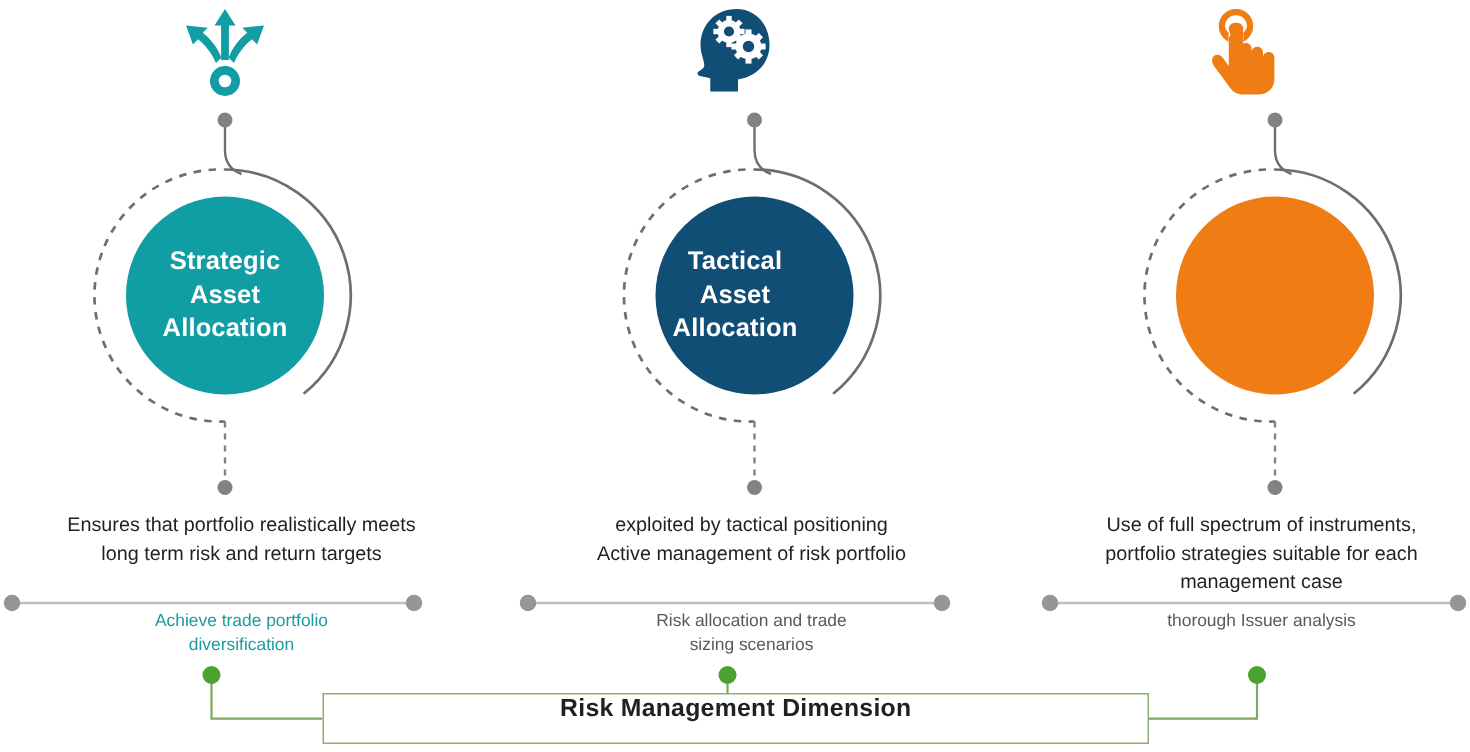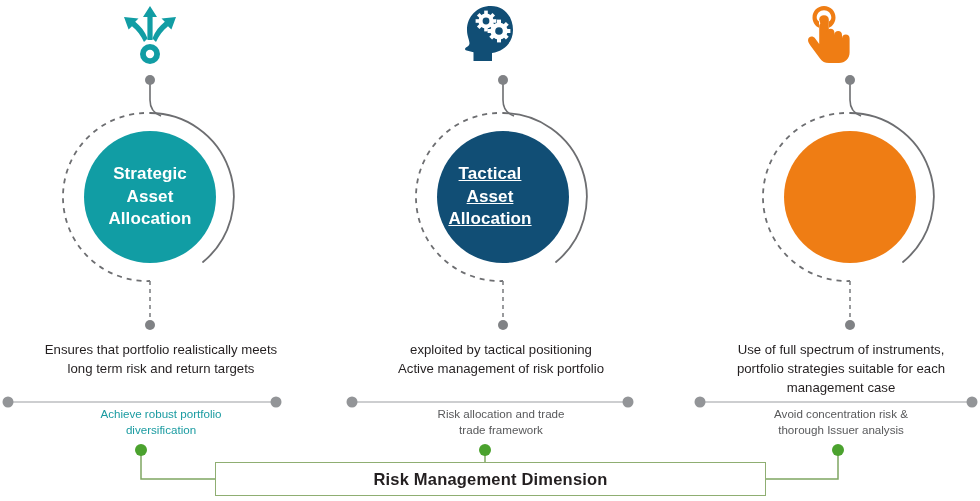--- a/index.html
+++ b/index.html
@@ -53,21 +53,21 @@
     left: 0;
     width: 300px;
     text-align: center;
     color: #ffffff;
     font-weight: bold;
     font-size: 17px;
     line-height: 22.5px;
     letter-spacing: 0.1px;
   }
   .circle-label-1 { top: 163px; }
-  .circle-label-2 { top: 163px; text-decoration: underline; }
+  .circle-label-2 { top: 163px; }
   .circle-label-3 { top: 186px; }
 
   .desc-block {
     position: absolute;
     left: 0;
     width: 300px;
     text-align: center;
     color: #231f20;
     font-size: 13.2px;
     line-height: 19px;
@@ -93,21 +93,20 @@
   .rmd-box {
     position: absolute;
     left: 215px;
     top: 462px;
     width: 551px;
     height: 34px;
     border: 1.5px solid #8fae72;
     background: #ffffff;
     box-sizing: border-box;
     display: flex;
-    align-items: center;
     justify-content: center;
   }
   .rmd-label {
     font-size: 16.5px;
     font-weight: bold;
     color: #231f20;
     letter-spacing: 0.2px;
   }
 </style>
 </head>
@@ -191,21 +190,21 @@
     <div class="circle-label circle-label-1">
       <span>Strategic</span><br>
       <span>Asset</span><br>
       <span>Allocation</span>
     </div>
     <div class="desc-block desc-1">
       <span class="desc-line">Ensures that portfolio realistically meets</span>
       <span class="desc-line">long term risk and return targets</span>
     </div>
     <div class="sub-block sub-1">
-      <span class="desc-line">Achieve robust portfolio</span>
+      <span class="desc-line">Achieve trade portfolio</span>
       <span class="desc-line">diversification</span>
     </div>
   </div>
 
   <div class="pillar pillar-2">
     <div class="icon-slot">
       <svg width="58" height="62" viewBox="0 0 58 62" aria-hidden="true">
         <g fill="#114e75">
           <path d="M30 2 C16 2 6 12.5 6 26 C6 32 8.5 36 8.5 39.5 C8.5 41.5 6.5 42.5 5 43.5 C3.5 44.5 3.8 46.2 5.6 46.6 L12.5 48.2 L12.5 57 L31 57 L31 49 C44 47 52 37.5 52 26 C52 12.5 43 2 30 2 Z"></path>
         </g>
@@ -245,21 +244,21 @@
       <span>Tactical</span><br>
       <span>Asset</span><br>
       <span>Allocation</span>
     </div>
     <div class="desc-block desc-2">
       <span class="desc-line">exploited by tactical positioning</span>
       <span class="desc-line">Active management of risk portfolio</span>
     </div>
     <div class="sub-block sub-2">
       <span class="desc-line">Risk allocation and trade</span>
-      <span class="desc-line">trade framework</span>
+      <span class="desc-line">sizing scenarios</span>
     </div>
   </div>
 
   <div class="pillar pillar-3">
     <div class="icon-slot">
       <svg width="58" height="62" viewBox="0 0 58 62" aria-hidden="true">
         <g fill="#ef7d14">
 
           <path d="M23 2 C16.5 2 11.5 7 11.5 13.4 C11.5 18 14.2 22 18 23.8 L18 17.6 C16.6 16.6 15.7 15.1 15.7 13.4 C15.7 9.4 18.9 6.2 23 6.2 C27.1 6.2 30.3 9.4 30.3 13.4 C30.3 15.1 29.4 16.6 28 17.6 L28 23.8 C31.8 22 34.5 18 34.5 13.4 C34.5 7 29.5 2 23 2 Z"></path>
 
@@ -268,21 +267,20 @@
           <path d="M18.2 25 L18.2 40 L14.2 34.5 C12 31.5 8 32 7.2 35 C6.6 37.2 7.6 39 9.2 41.2 L19 54.5 C21.2 57.6 23.8 59 28 59 L38 59 C44 59 48.6 54.8 48.6 48.6 L48.6 34.5 C48.6 32.2 47 30.6 44.8 30.6 C42.6 30.6 41 32.2 41 34.5 L41 31 C41 28.7 39.4 27.1 37.2 27.1 C35 27.1 33.4 28.7 33.4 31 L33.4 28.6 C33.4 26.3 31.8 24.7 29.6 24.7 C27.4 24.7 25.8 26.3 25.8 28.6 L25.8 33 L25.8 22 C25.8 20 24.4 18.7 22 18.7 C19.6 18.7 18.2 20 18.2 22 Z"></path>
         </g>
       </svg>
     </div>
     <div class="desc-block desc-3">
       <span class="desc-line">Use of full spectrum of instruments,</span>
       <span class="desc-line">portfolio strategies suitable for each</span>
       <span class="desc-line">management case</span>
     </div>
     <div class="sub-block sub-3">
-      <span class="desc-line">Avoid concentration risk &amp;</span>
       <span class="desc-line">thorough Issuer analysis</span>
     </div>
   </div>
 
   <div class="rmd-box">
     <span class="rmd-label">Risk Management Dimension</span>
   </div>
 
 </div>
 

